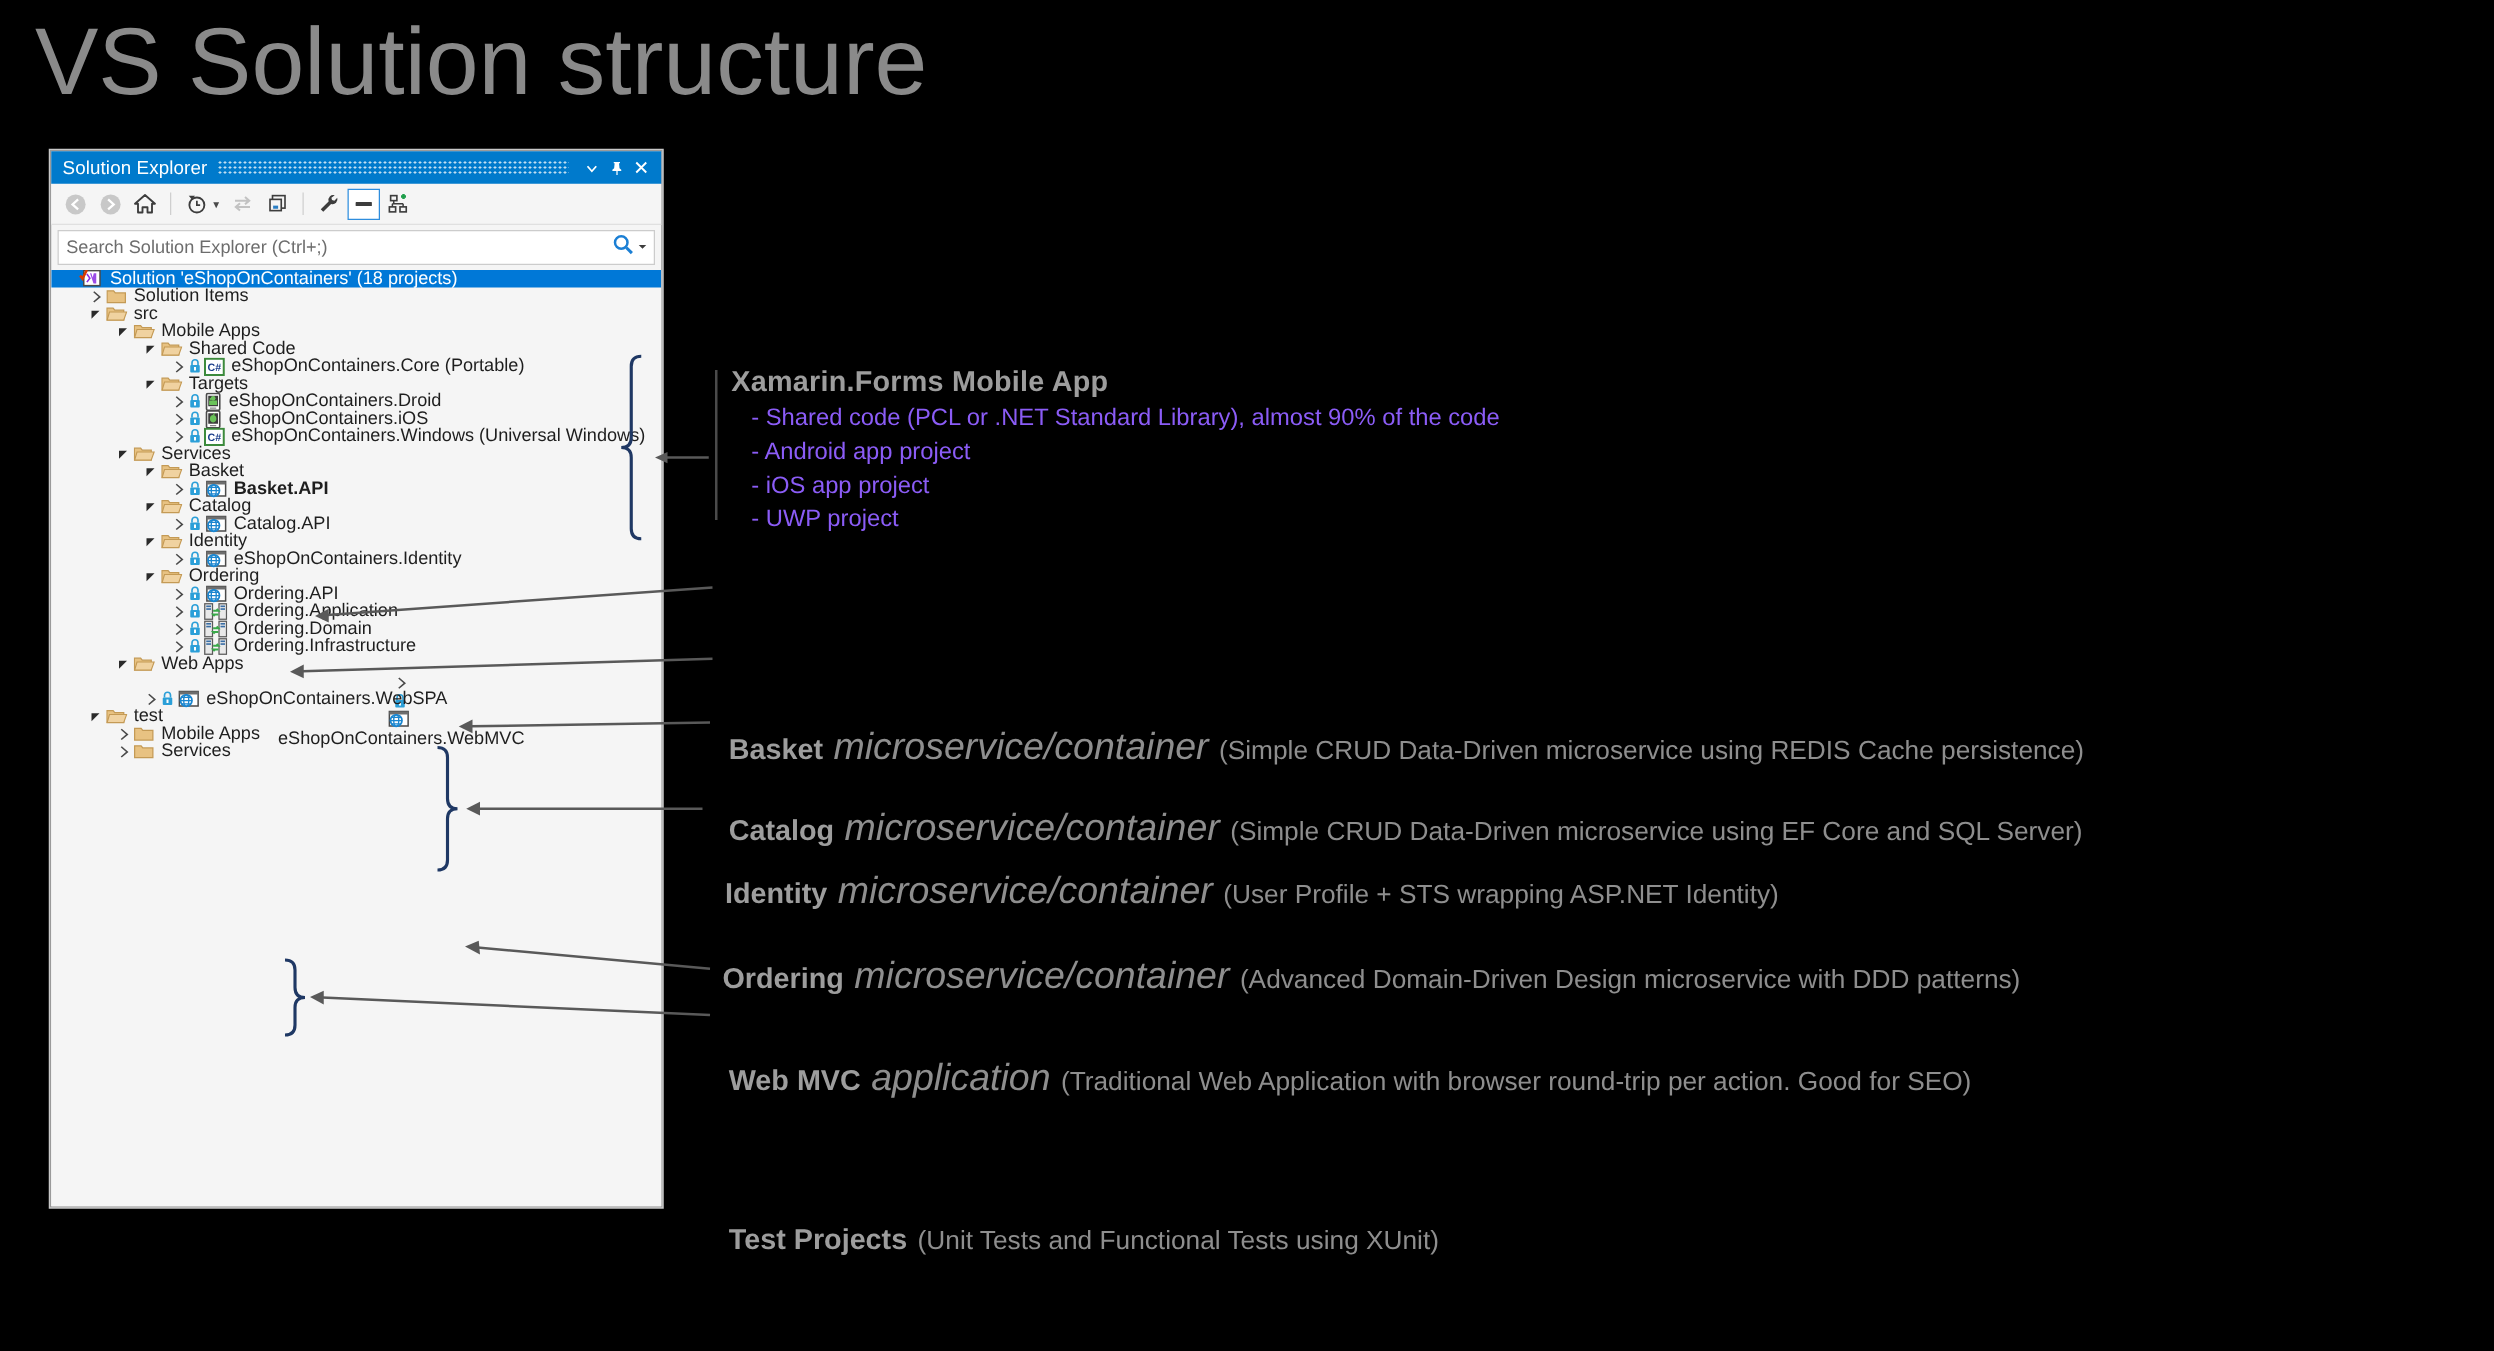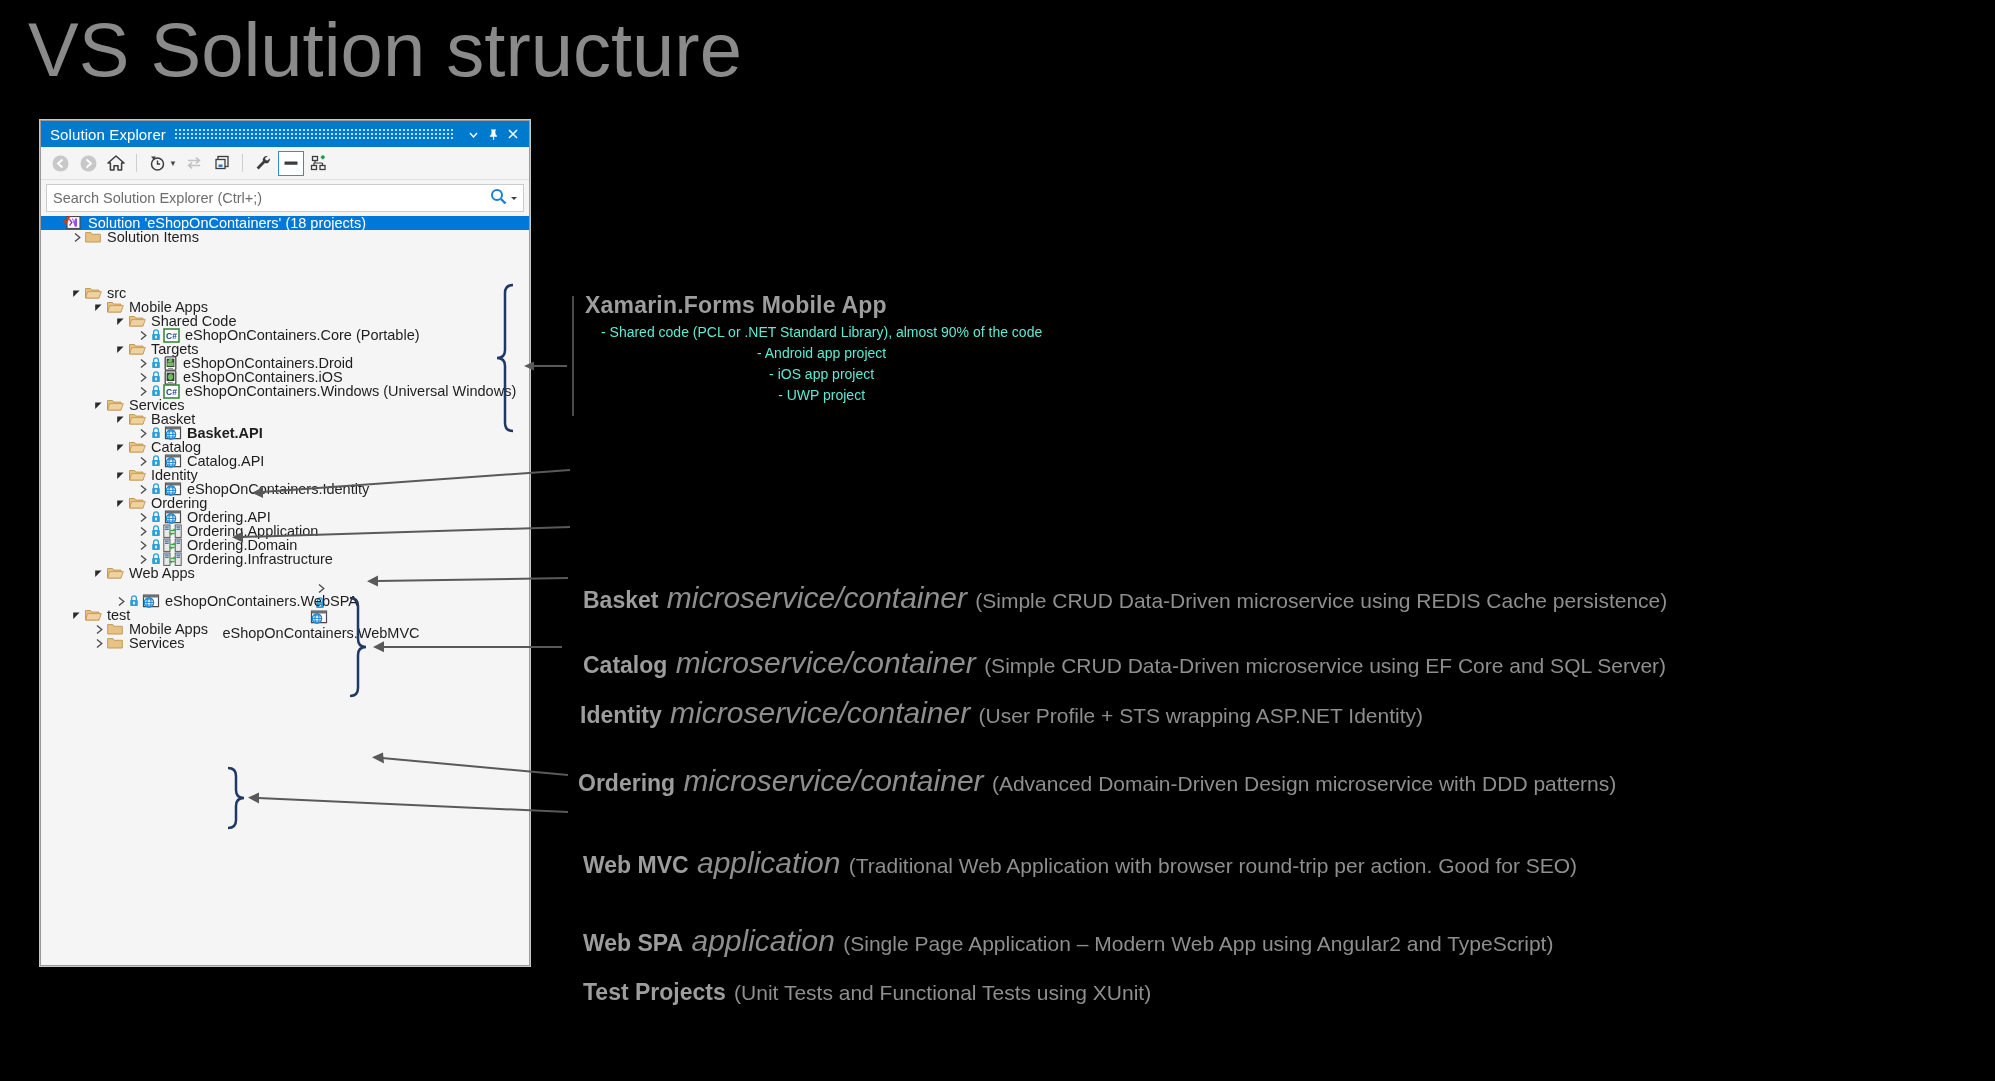--- a/index.html
+++ b/index.html
@@ -134,22 +134,22 @@
   .xam-block { position: absolute; left: 585px; top: 292px; }
   .xam-rule {
     position: absolute; left: 572px; top: 296px;
     width: 2px; height: 120px; background: #4a4a4a;
   }
   .xam-head {
     font-size: 23px; font-weight: bold; color: #9d9d9d;
     letter-spacing: .2px;
   }
   .xam-line {
-    font-size: 14px; color: #5eead4;
-    margin-top: 5px; padding-left: 16px; text-align: center;
+    font-size: 19px; color: #8b5cf6;
+    margin-top: 5px; padding-left: 16px;
   }
 
   .ms-line { font-size: 23px; }
   .ms-line .nm { font-weight: bold; font-size: 23px; color:#9d9d9d; }
   .ms-line .mid { font-size: 30px; color: #8e8e8e; font-style: italic; }
   .ms-line .paren { font-size: 21px; color: #8e8e8e; }
 
   svg { shape-rendering: geometricPrecision; }
   .connectors { position:absolute; left:0; top:0; width:1995px; height:1081px; pointer-events:none; }
 </style>
@@ -280,21 +280,21 @@
               <path d="M2 1.4 L6.8 5.5 L2 9.6" fill="none" stroke="#4a4a4a" stroke-width="1.3"></path>
             </svg>
           </span>
           <span class="ticon">
             <svg width="17" height="15" viewBox="0 0 17 15">
               <path d="M0.7 2.6h5.2l1.3 1.7h8.1V12H.7z" fill="#e8c282" stroke="#c49a55" stroke-width="1"></path>
             </svg>
           </span>
           <span class="tlabel">Solution Items</span>
         </div>
-        <div class="trow" style="padding-left: 28px; margin-top: 42px;">
+        <div class="trow" style="padding-left: 28px;">
           <span class="twist">
             <svg width="11" height="9" viewBox="0 0 11 9">
               <path d="M1.2 1.6 L7.6 1.6 L1.2 8z" fill="#2a2a2a"></path>
             </svg>
           </span>
           <span class="ticon">
             <svg width="17" height="15" viewBox="0 0 17 15">
               <path d="M0.5 2.5h5l1.3 1.6H14V12H.5z" fill="#e8c282" stroke="#c49a55" stroke-width="1"></path>
               <path d="M2.6 5.6h13.7L14 12H.7z" fill="#f0d2a0" stroke="#c49a55" stroke-width="0.9"></path>
             </svg>
@@ -805,23 +805,20 @@
   </div>
 
   <div class="anno ms-line" style="left:578px; top:764px;">
     <span class="nm">Ordering</span><span class="mid"> microservice/container </span><span class="paren">(Advanced Domain-Driven Design microservice with DDD patterns)</span>
   </div>
 
   <div class="anno ms-line" style="left:583px; top:846px;">
     <span class="nm">Web MVC</span><span class="mid"> application </span><span class="paren">(Traditional Web Application with browser round-trip per action. Good for SEO)</span>
   </div>
 
-  <div class="anno ms-line" style="left:583px; top:924px;">
-    <span class="nm">Web SPA</span><span class="mid"> application </span><span class="paren">(Single Page Application – Modern Web App using Angular2 and TypeScript)</span>
-  </div>
 
   <div class="anno ms-line" style="left:583px; top:973px;">
     <span class="nm">Test Projects</span><span class="mid"> </span><span class="paren">(Unit Tests and Functional Tests using XUnit)</span>
   </div>
 
   <svg class="connectors">
 
     <path d="M513 285 q-8 0 -8 8 v57 q0 8 -8 8 q8 0 8 8 v57 q0 8 8 8" fill="none" stroke="#1f3864" stroke-width="2.5"></path>
 
     <path d="M567 366 L528 366" stroke="#595959" stroke-width="2" fill="none"></path>

